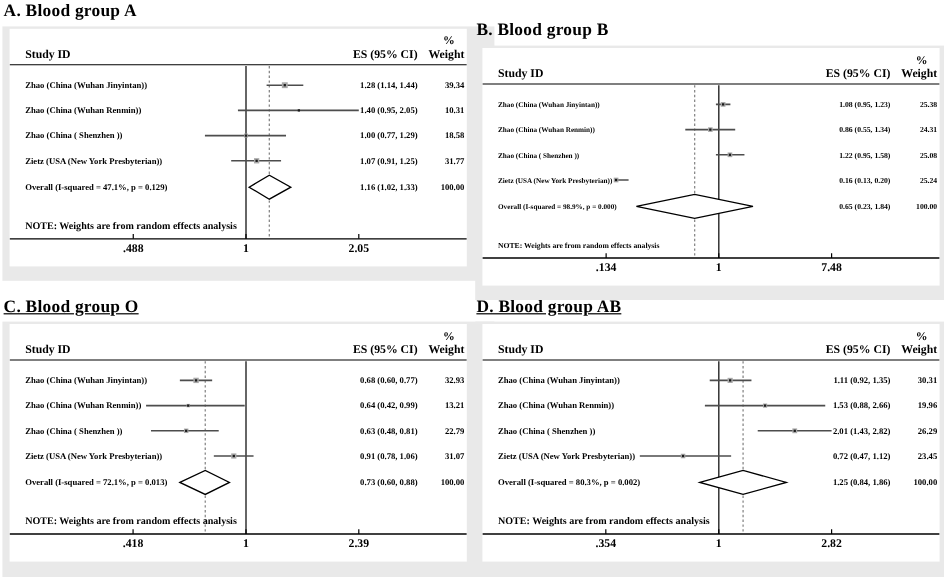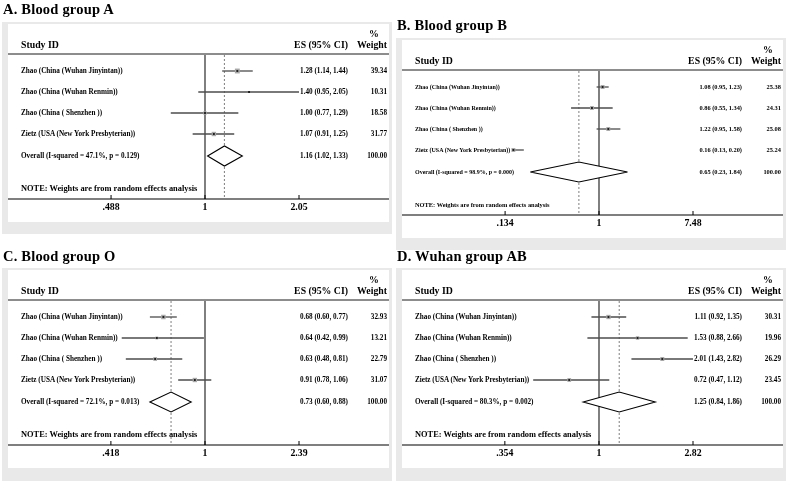--- a/index.html
+++ b/index.html
@@ -3,31 +3,31 @@
 <meta charset="utf-8">
 <style>
   html,body{margin:0;padding:0;background:#ffffff;}
   .figure{
     position:relative;
     width:787px;height:481px;
     background:#ffffff;
     font-family:"Liberation Serif", serif;
     overflow:hidden;
   }
-  .quadrant{position:absolute;width:393px;height:240px;}
+  .quadrant{position:absolute;width:393px;height:240px;padding-left:20px;}
   .q-a{left:0;top:0;}
   .q-b{left:394px;top:16px;}
   .q-c{left:0;top:241px;}
   .q-d{left:394px;top:241px;}
   .q-title{
     position:absolute;left:3px;top:1px;
     font-size:14.5px;font-weight:bold;color:#000;
     letter-spacing:0.2px;white-space:nowrap;
   }
-  .q-c .q-title,.q-d .q-title{top:7px;}
+  .q-c .q-title,.q-d .q-title{top:7px;text-decoration:underline;}
   .surface{
     position:absolute;left:2px;right:1px;top:22px;height:212px;
     background:#e9e9e9;
   }
   .q-c .surface,.q-d .surface{top:27px;height:213px;}
   .plotbox{
     position:absolute;left:6px;top:2px;width:381px;height:198px;
     background:#ffffff;
   }
   svg text{fill:#000;}
@@ -179,21 +179,21 @@
             <line x1="102.89422027997128" y1="171" x2="102.89422027997128" y2="175" stroke="#000000" stroke-width="1"></line>
             <text x="102.89422027997128" y="186" font-family="&quot;Liberation Serif&quot;, serif" font-size="9.8" font-weight="bold" text-anchor="middle">.418</text>
             <line x1="197" y1="171" x2="197" y2="175" stroke="#000000" stroke-width="1"></line>
             <text x="197" y="186" font-family="&quot;Liberation Serif&quot;, serif" font-size="9.8" font-weight="bold" text-anchor="middle">1</text>
             <line x1="291" y1="171" x2="291" y2="175" stroke="#000000" stroke-width="1"></line>
             <text x="291" y="186" font-family="&quot;Liberation Serif&quot;, serif" font-size="9.8" font-weight="bold" text-anchor="middle">2.39</text>
           </svg></div>
     </div>
   </div>
   <div class="quadrant q-d">
-    <div class="q-title">D. Wuhan group AB</div>
+    <div class="q-title">D. Blood group AB</div>
     <div class="surface">
       <div class="plotbox"><svg width="381" height="198" viewBox="0 0 381 198">
             <text x="13" y="24" font-family="&quot;Liberation Serif&quot;, serif" font-size="9.8" font-weight="bold" text-anchor="start">Study ID</text>
             <text x="340" y="24" font-family="&quot;Liberation Serif&quot;, serif" font-size="9.8" font-weight="bold" text-anchor="end">ES (95% CI)</text>
             <text x="366" y="13" font-family="&quot;Liberation Serif&quot;, serif" font-size="9.8" font-weight="bold" text-anchor="middle">%</text>
             <text x="379" y="24" font-family="&quot;Liberation Serif&quot;, serif" font-size="9.8" font-weight="bold" text-anchor="end">Weight</text>
             <line x1="0" y1="30" x2="381" y2="30" stroke="#000000" stroke-width="0.9"></line>
             <line x1="197" y1="31" x2="197" y2="175" stroke="#2b2b2b" stroke-width="1.2"></line>
             <line x1="217.23222490492068" y1="31" x2="217.23222490492068" y2="175" stroke="#8a8a8a" stroke-width="1.1" stroke-dasharray="2 2"></line>
             <text x="13" y="49.4" font-family="&quot;Liberation Serif&quot;, serif" font-size="7.2" font-weight="bold" text-anchor="start">Zhao (China (Wuhan Jinyintan))</text>

